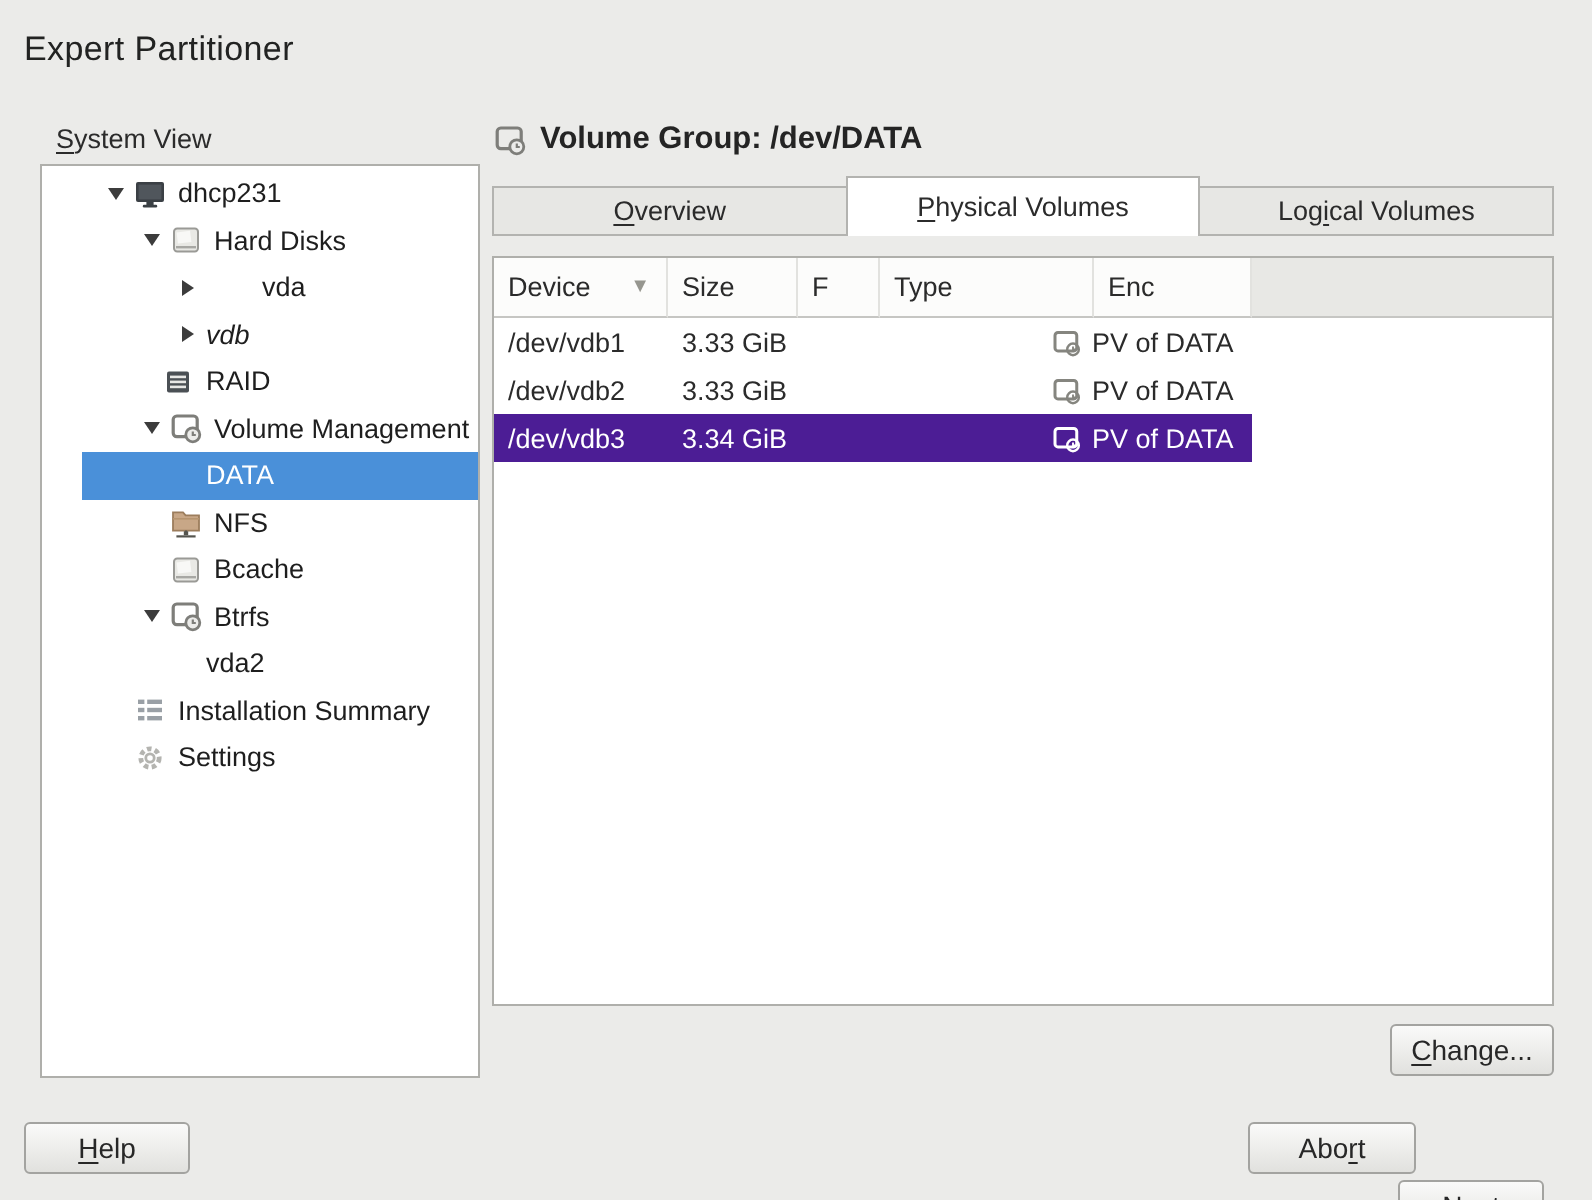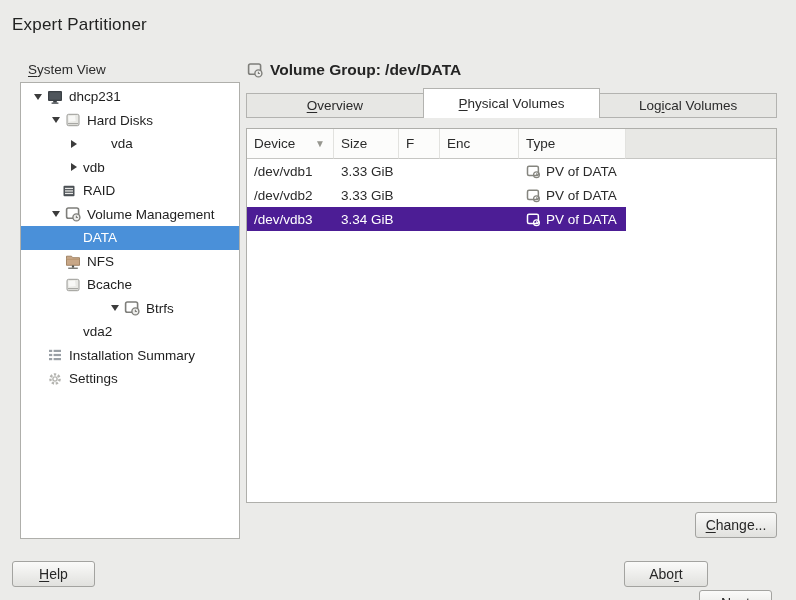--- a/index.html
+++ b/index.html
@@ -22,21 +22,21 @@
   #system-view-label {
     position:absolute; left:28px; top:62px; font-size:13.5px; color:#2b2b2b;
   }
   #tree-panel {
     position:absolute; left:20px; top:82px; width:220px; height:457px;
     background:#ffffff; border:1px solid #afafab; overflow:hidden;
   }
   #tree { padding-top:2px; }
   .tree-row {
     height:23.5px; display:flex; align-items:center;
-    font-size:13.5px; color:#1e1e1e; cursor:default; white-space:nowrap;
+    font-size:13.5px; color:#1e1e1e; cursor:default; white-space:nowrap;margin-left:20px;
   }
   .tree-row.selected { background:#4a90d9; color:#ffffff; }
   .slot-exp { width:18px; min-width:18px; display:flex; align-items:center; justify-content:center; }
   .exp-down { width:0; height:0; border-left:4.5px solid transparent; border-right:4.5px solid transparent; border-top:6px solid #3c3c3c; }
   .exp-right { width:0; height:0; border-top:4.5px solid transparent; border-bottom:4.5px solid transparent; border-left:6px solid #3c3c3c; }
   .icon { display:inline-flex; align-items:center; justify-content:center; }
   .tree-icon { width:16px; min-width:16px; height:16px; margin-right:6px; }
   .tree-label { padding-right:6px; }
 
   
@@ -122,21 +122,21 @@
           </svg>
         </span>
         <span class="tree-label">Hard Disks</span>
       </div>
       <div class="tree-row" style="padding-left: 44px; gap: 28px;">
         <span class="slot-exp">
           <span class="exp-right"></span>
         </span>
         <span class="tree-label">vda</span>
       </div>
-      <div class="tree-row" style="padding-left: 44px;">
+      <div class="tree-row" style="padding-left: 44px; font-style: italic;">
         <span class="slot-exp">
           <span class="exp-right"></span>
         </span>
         <span class="tree-label">vdb</span>
       </div>
       <div class="tree-row" style="padding-left: 22px;">
         <span class="slot-exp"></span>
         <span class="icon tree-icon">
           <svg width="16" height="16" viewBox="0 0 16 16">
             <rect x="2.5" y="2.8" width="11" height="10.4" rx="1" fill="#4b5055"></rect>
@@ -181,21 +181,21 @@
         <span class="slot-exp"></span>
         <span class="icon tree-icon">
           <svg width="16" height="16" viewBox="0 0 16 16">
             <rect x="2" y="2.3" width="12" height="11.4" rx="1.6" fill="#e9e9e5" stroke="#9a9a96"></rect>
             <rect x="3.6" y="3.8" width="6.8" height="5.6" fill="#f8f8f6" transform="rotate(-7 7 6.6)"></rect>
             <path d="M3 11.6 h10" stroke="#a8a8a4" stroke-width="1.2"></path>
           </svg>
         </span>
         <span class="tree-label">Bcache</span>
       </div>
-      <div class="tree-row" style="padding-left: 26px; justify-content: center;">
+      <div class="tree-row" style="padding-left: 26px;">
         <span class="slot-exp">
           <span class="exp-down"></span>
         </span>
         <span class="icon tree-icon">
           <svg width="16" height="16" viewBox="0 0 16 16" fill="none">
             <rect x="1.6" y="2" width="12" height="10.3" rx="1.8" stroke="#7e7e7a" stroke-width="1.6"></rect>
             <circle cx="11.4" cy="11.4" r="3.5" fill="#ececea" stroke="#7e7e7a" stroke-width="1.4"></circle>
             <path d="M11.4 9.7 v1.8 h1.5" stroke="#7e7e7a" stroke-width="1.1"></path>
           </svg>
         </span>
@@ -262,25 +262,25 @@
       <div class="hcell" style="width: 87px;">
         <span>Device</span>
         <span class="sort">▼</span>
       </div>
       <div class="hcell" style="width: 65px;">
         <span>Size</span>
       </div>
       <div class="hcell" style="width: 41px;">
         <span>F</span>
       </div>
+      <div class="hcell" style="width: 107px;">
+        <span>Type</span>
+      </div>
       <div class="hcell" style="width: 79px;">
         <span>Enc</span>
-      </div>
-      <div class="hcell" style="width: 107px;">
-        <span>Type</span>
       </div>
       <div class="hfiller"></div>
     </div>
   <div id="table-body">
       <div class="trow">
         <div class="tcell" style="width: 87px;">
           <span>/dev/vdb1</span>
         </div>
         <div class="tcell" style="width: 65px;">
           <span>3.33 GiB</span>

